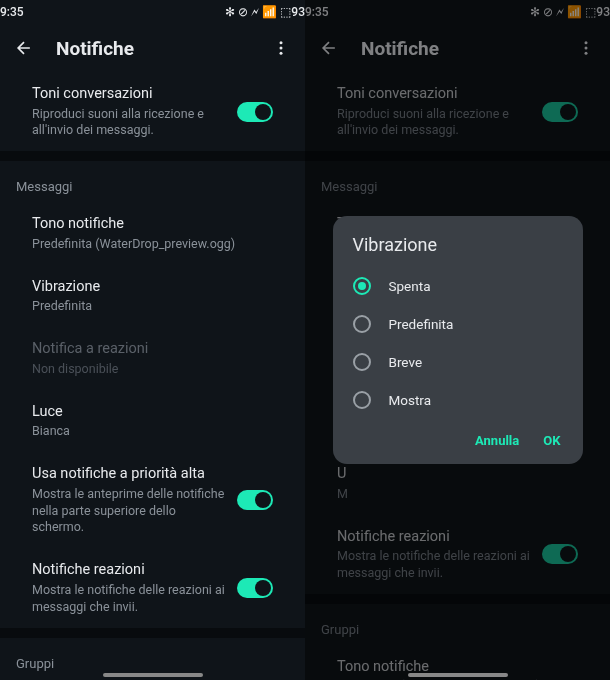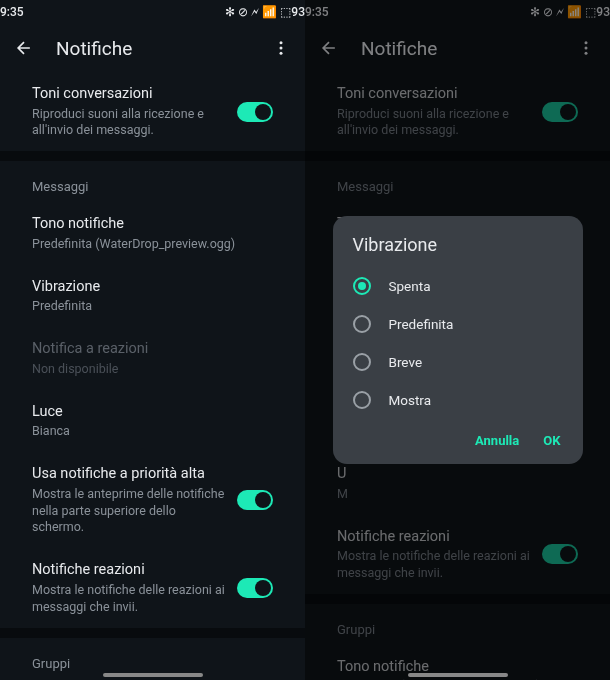--- a/index.html
+++ b/index.html
@@ -38,21 +38,21 @@
     height: 48px;
     display: flex;
     align-items: center;
     padding: 0 12px;
     gap: 20px;
   }
   .app-bar .title {
     flex: 1;
     font-size: 19px;
     color: #e8eaed;
-    font-weight: 400;
+    font-weight: 700;
   }
   .icon-btn {
     width: 24px;
     height: 24px;
     display: flex;
     align-items: center;
     justify-content: center;
     color: #e8eaed;
   }
   .content {
@@ -74,21 +74,21 @@
   }
   .setting-sub {
     font-size: 12.5px;
     color: #8a9199;
     line-height: 1.35;
     margin-top: 2px;
   }
   .setting-row.disabled .setting-title { color: #5a6068; }
   .setting-row.disabled .setting-sub { color: #4a5058; }
   .section-header {
-    padding: 18px 32px 8px;
+    padding: 18px 16px 8px;
     font-size: 13px;
     color: #8a9199;
     font-weight: 400;
   }
   .switch {
     width: 36px;
     height: 20px;
     border-radius: 10px;
     background: #1de9b6;
     position: relative;

